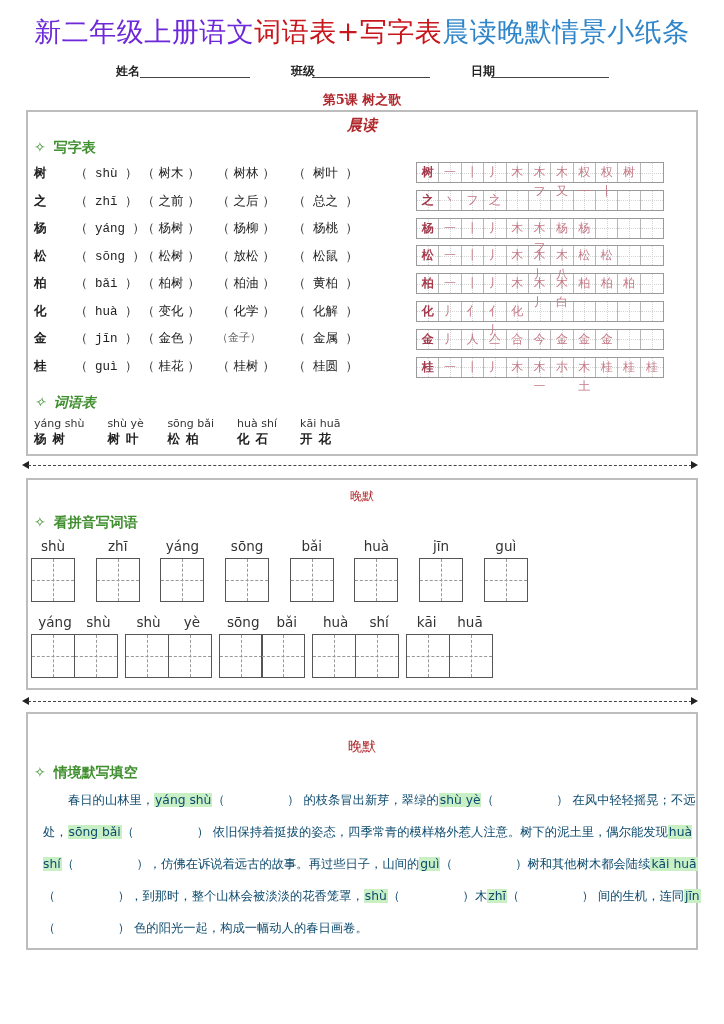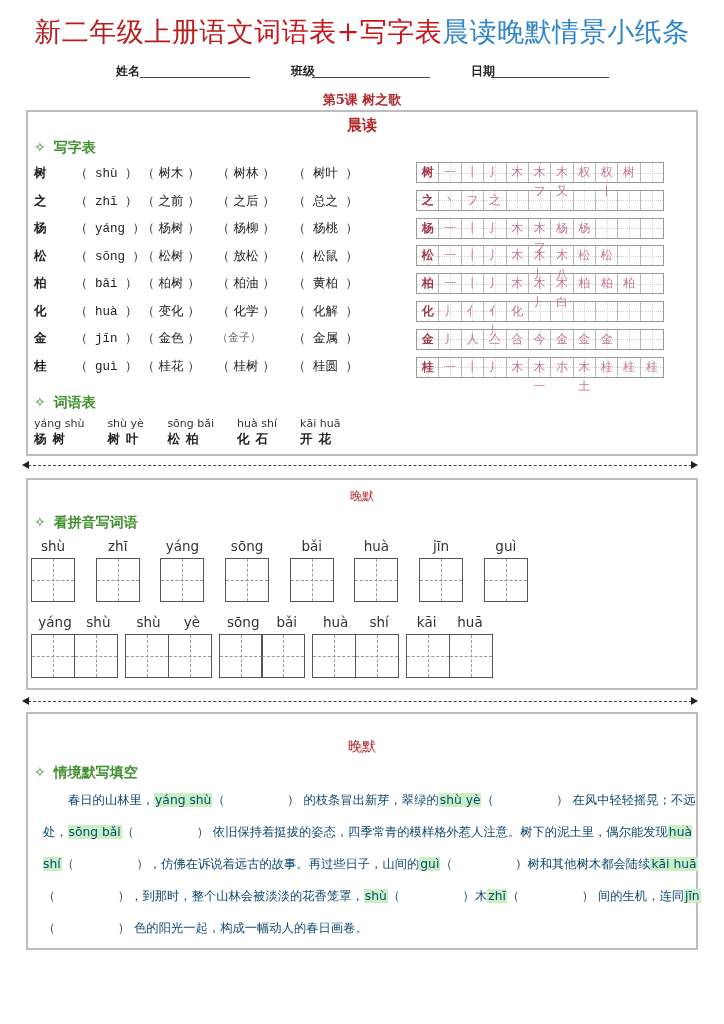--- a/index.html
+++ b/index.html
@@ -6,21 +6,21 @@
     body {
       width: 724px; height: 1024px; background: #ffffff;
       font-family: "DejaVu Sans", "Liberation Sans", sans-serif;
       color: #222; position: relative; overflow: hidden;
     }
     .title {
       position: absolute; top: 14px; left: 0; width: 724px; text-align: center;
       font-family: "DejaVu Serif", "Liberation Serif", serif;
       font-size: 27px; letter-spacing: 0.5px; white-space: nowrap;
     }
-    .title .t-black { color: #b91c1c; }
+    .title .t-black { color: #6d28d9; }
     .title .t-red { color: #c8161d; }
     .title .t-blue { color: #2f85c9; }
 
     .info-row { position: absolute; top: 63px; left: 0; width: 724px; height: 22px; font-size: 12px; font-weight: bold; font-family: "DejaVu Serif", serif; }
     .info-label { position: absolute; top: 0; margin-left: 21px; }
     .info-line { position: absolute; top: 14px; height: 1px; border-bottom: 1.5px solid #444; }
 
     .lesson-title { position: absolute; top: 91px; left: 0; width: 724px; text-align: center; color: #b0272c; font-weight: bold; font-size: 13px; font-family: "DejaVu Serif", serif; }
 
     .panel { position: absolute; left: 26px; width: 672px; border: 2px solid #bdbdbd; background: #fff; }
@@ -91,21 +91,21 @@
   <div class="info-line" style="left:140px; width:110px;"></div>
   <span class="info-label" style="left:270px;">班级</span>
   <div class="info-line" style="left:312px; width:118px;"></div>
   <span class="info-label" style="left:450px;">日期</span>
   <div class="info-line" style="left:491px; width:118px;"></div>
 </div>
 
 <div class="lesson-title">第5课 树之歌</div>
 
 <div class="panel panel-morning">
-  <div class="panel-heading" style="top:4px; font-size:15px; font-weight:bold;">晨读</div>
+  <div class="panel-heading" style="top:4px; font-size:15px; font-weight:bold;font-style:italic;">晨读</div>
 
   <div class="section-head" style="left:6px; top:27px;">
     <span class="diamond">✧</span><span>写字表</span>
   </div>
 
   <div id="char-rows">
       <div class="char-row" style="top: 53px;">
         <span class="c-char">树</span>
         <span class="c-pinyin">（ shù ）</span>
         <span class="c-w1">（ 树木 ）</span>
@@ -263,21 +263,21 @@
         <div class="stroke-cell"><span>木</span></div>
         <div class="stroke-cell"><span>木一</span></div>
         <div class="stroke-cell"><span>朩</span></div>
         <div class="stroke-cell"><span>木土</span></div>
         <div class="stroke-cell"><span>桂</span></div>
         <div class="stroke-cell"><span>桂</span></div>
         <div class="stroke-cell"><span>桂</span></div>
       </div>
     </div>
 
-  <div class="section-head" style="left:6px; top:282px;">
+  <div class="section-head" style="left:6px; top:282px;font-style:italic;">
     <span class="diamond">✧</span><span>词语表</span>
   </div>
   <div class="vocab-list" id="vocab-list">
       <div class="vocab-item">
         <div class="vocab-pinyin">yáng shù</div>
         <div class="vocab-hanzi">杨树</div>
       </div>
       <div class="vocab-item">
         <div class="vocab-pinyin">shù yè</div>
         <div class="vocab-hanzi">树叶</div>

